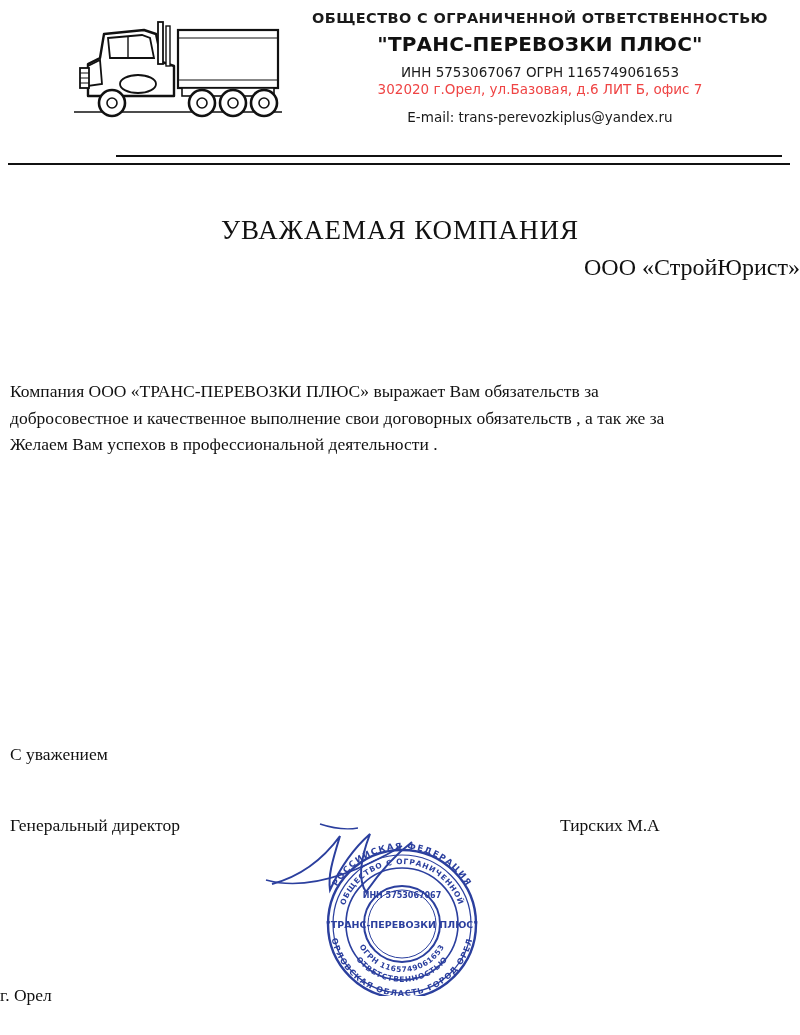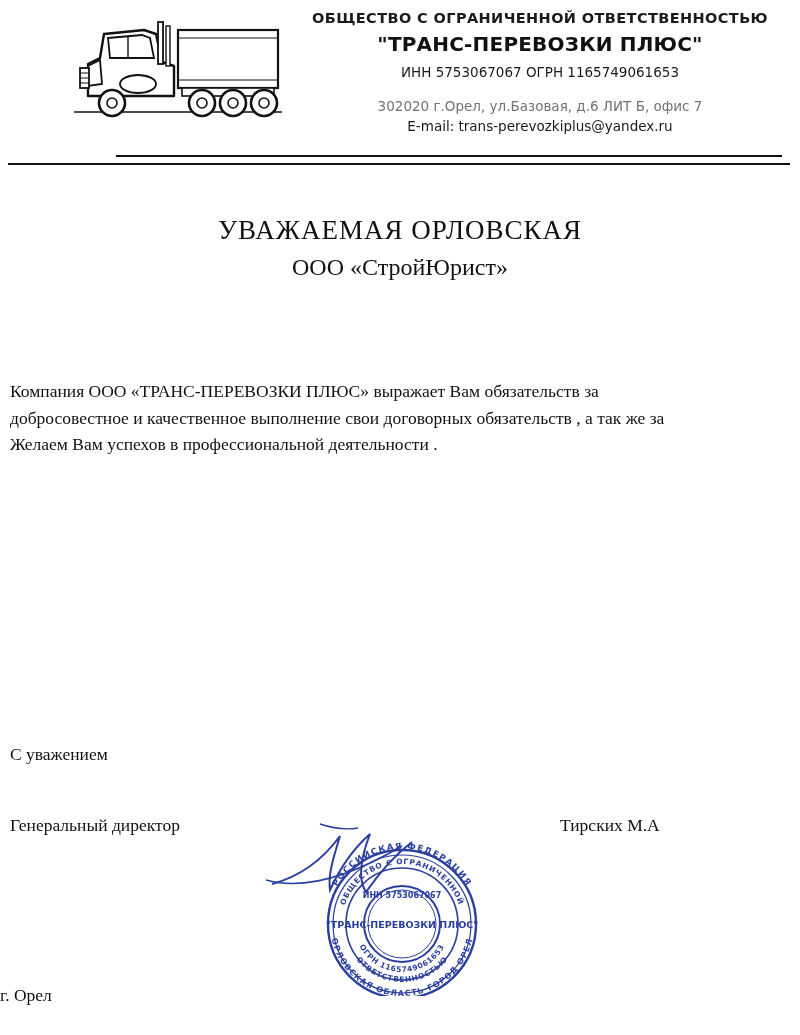--- a/index.html
+++ b/index.html
@@ -50,26 +50,26 @@
     color: #111111;
     letter-spacing: 0.2px;
   }
   .company-codes {
     font-size: 13.5px;
     margin-top: 8px;
     color: #1a1a1a;
   }
   .company-address {
     font-size: 13.5px;
-    margin-top: 18px;
-    color: #737373;
+    margin-top: 1px;
+    color: #ef4444;
   }
   .company-email {
     font-size: 13.5px;
-    margin-top: 4px;
+    margin-top: 12px;
     color: #1a1a1a;
   }
 
   
   .rule-top {
     position: absolute;
     left: 116px;
     right: 18px;
     top: 155px;
     height: 2px;
@@ -94,20 +94,21 @@
   }
   .title-main {
     font-size: 27px;
     letter-spacing: 1px;
     color: #111111;
   }
   .title-sub {
     font-size: 24px;
     margin-top: 8px;
     color: #111111;
+    text-align: right;
   }
 
   
   .body-block {
     position: absolute;
     top: 378px;
     left: 10px;
     width: 782px;
     font-size: 17.5px;
     line-height: 1.52;
@@ -205,21 +206,21 @@
     <div class="company-codes">ИНН 5753067067 ОГРН 1165749061653</div>
     <div class="company-address">302020 г.Орел, ул.Базовая, д.6 ЛИТ Б, офис 7</div>
     <div class="company-email">E-mail: trans-perevozkiplus@yandex.ru</div>
   </div>
 </div>
 
 <div class="rule-top"></div>
 <div class="rule-bottom"></div>
 
 <div class="title-block">
-  <div class="title-main">УВАЖАЕМАЯ ОРЛОВСКАЯ</div>
+  <div class="title-main">УВАЖАЕМАЯ КОМПАНИЯ</div>
   <div class="title-sub">ООО «СтройЮрист»</div>
 </div>
 
 <div class="body-block">
   <div class="body-line">Компания ООО «ТРАНС-ПЕРЕВОЗКИ ПЛЮС» выражает Вам  обязательств за</div>
   <div class="body-line">добросовестное и качественное выполнение свои договорных обязательств , а так же  за</div>
   <div class="body-line">Желаем Вам успехов в профессиональной деятельности .</div>
 </div>
 
 <div class="sign-regards">С  уважением</div>

